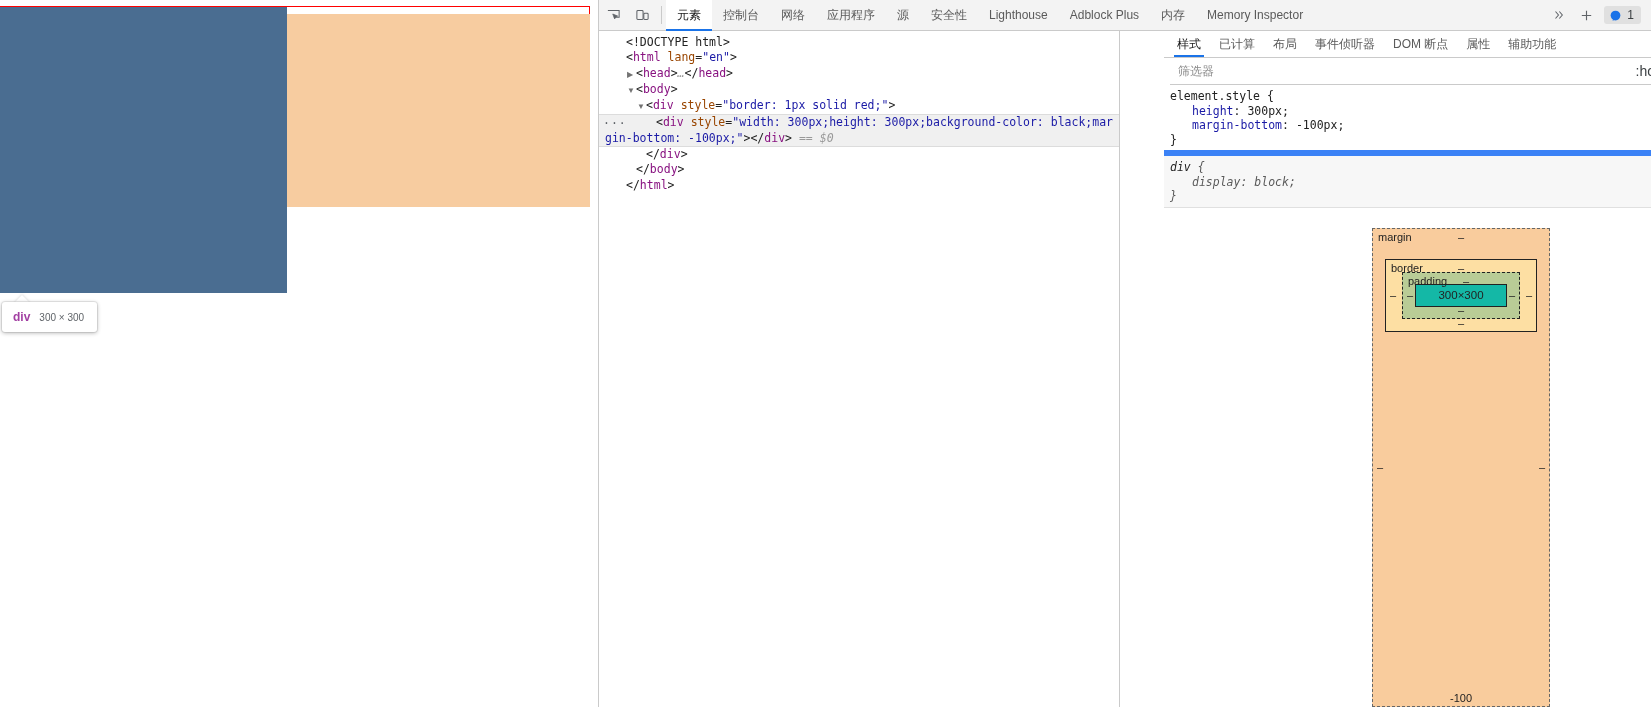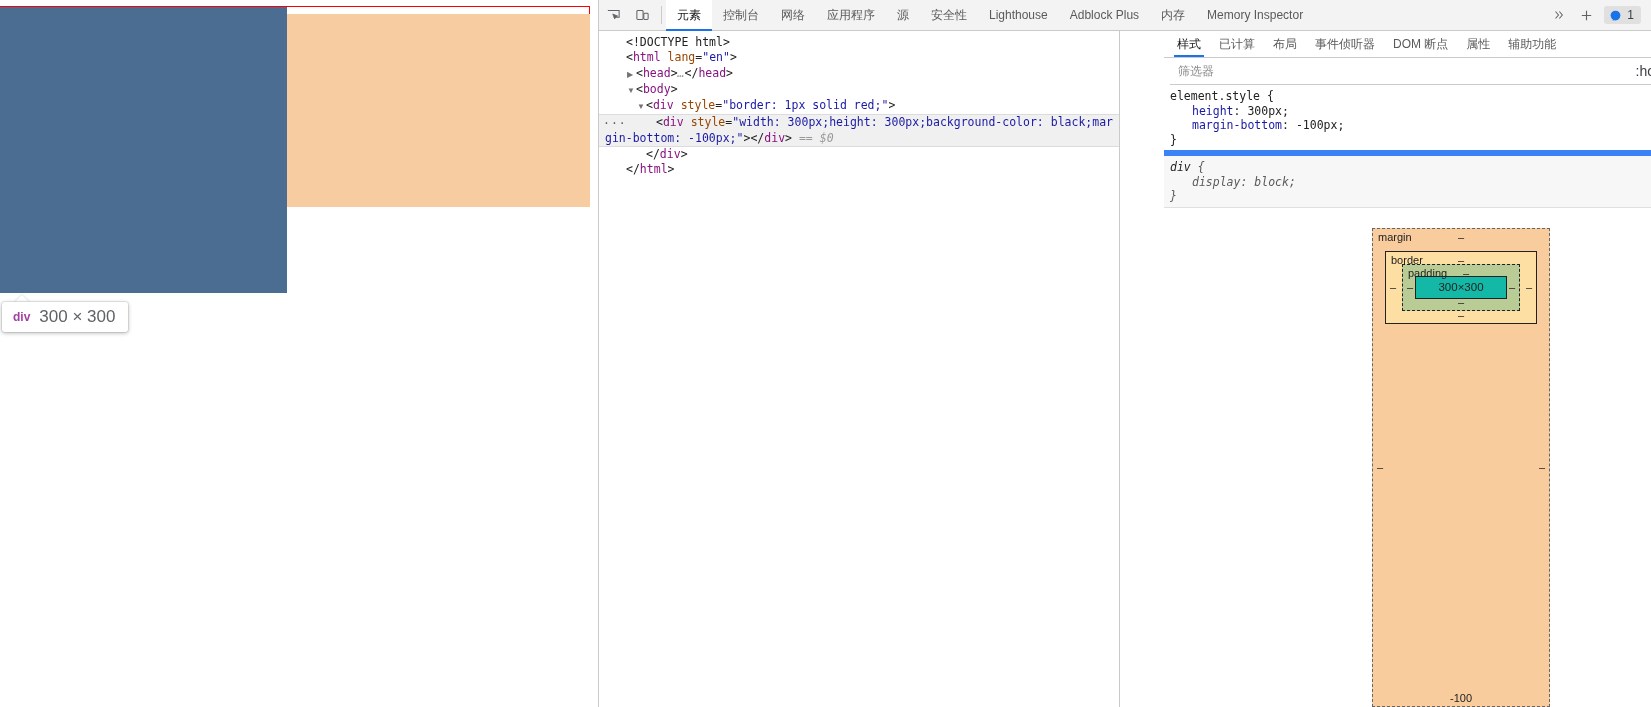--- a/index.html
+++ b/index.html
@@ -53,21 +53,21 @@
     background: #ffffff;
     border-radius: 3px;
     box-shadow: 0 1px 4px rgba(0,0,0,.30), 0 0 0 1px rgba(0,0,0,.07);
     white-space: nowrap;
     font-size: 12px;
   }
   #inspect-tooltip .tag {
     color: #a23fa2; font-weight: 700; font-size: 12px;
   }
   #inspect-tooltip .dims {
-    color: #5f6368; font-size: 17px;
+    color: #5f6368; font-size: 10px;
   }
   #tooltip-arrow {
     position: absolute;
     left: 14px; top: 295px;
     width: 0; height: 0;
     border-left: 8px solid transparent;
     border-right: 8px solid transparent;
     border-bottom: 8px solid #ffffff;
     filter: drop-shadow(0 -1px 1px rgba(0,0,0,.12));
   }
@@ -254,21 +254,21 @@
   #bm-margin {
     position: relative;
     width: 178px;
     background: #f9cc9d;
     border: 1px dashed #666;
     padding: 14px 0 14px 0;
     font-family: "Liberation Sans", sans-serif;
     font-size: 11px; color: #222;
   }
   #bm-border {
-    margin: 8px 12px;
+    margin: 16px 12px;
     background: #fddfa3;
     border: 1px solid #222;
     padding: 12px 0 12px 0;
     position: relative;
   }
   #bm-padding {
     margin: 0 16px;
     background: #b9cc96;
     border: 1px dashed #222;
     padding: 11px 0 11px 0;
@@ -400,20 +400,21 @@
     <div id="dt-body">
 
       <div id="dom-pane">
           <div class="dom-line"><span style="display:inline-block;width:12px"></span><span class="tri"></span><span class="k-doctype">&lt;!DOCTYPE html&gt;</span></div>
           <div class="dom-line"><span style="display:inline-block;width:12px"></span><span class="tri"></span><span class="k-punc">&lt;</span><span class="k-tag">html</span> <span class="k-attr">lang</span><span class="k-punc">=</span><span class="k-val">"en"</span><span class="k-punc">&gt;</span></div>
           <div class="dom-line"><span style="display:inline-block;width:22px"></span><span class="tri">▶</span><span class="k-punc">&lt;</span><span class="k-tag">head</span><span class="k-punc">&gt;</span><span class="k-comment">…</span><span class="k-punc">&lt;/</span><span class="k-tag">head</span><span class="k-punc">&gt;</span></div>
           <div class="dom-line"><span style="display:inline-block;width:22px"></span><span class="tri">▼</span><span class="k-punc">&lt;</span><span class="k-tag">body</span><span class="k-punc">&gt;</span></div>
           <div class="dom-line"><span style="display:inline-block;width:32px"></span><span class="tri">▼</span><span class="k-punc">&lt;</span><span class="k-tag">div</span> <span class="k-attr">style</span><span class="k-punc">=</span><span class="k-val">"border: 1px solid red;"</span><span class="k-punc">&gt;</span></div>
           <div class="dom-line sel-row" style="white-space: pre-wrap; word-break: break-all;"><span class="ellipsis-gutter">···</span><span style="display:inline-block;width:42px"></span><span class="tri"></span><span class="k-punc">&lt;</span><span class="k-tag">div</span> <span class="k-attr">style</span><span class="k-punc">=</span><span class="k-val">"width: 300px;height: 300px;background-color: black;margin-bottom: -100px;"</span><span class="k-punc">&gt;</span><span class="k-punc">&lt;/</span><span class="k-tag">div</span><span class="k-punc">&gt;</span> <span class="k-dollar">== $0</span></div>
           <div class="dom-line"><span style="display:inline-block;width:32px"></span><span class="tri"></span><span class="k-punc">&lt;/</span><span class="k-tag">div</span><span class="k-punc">&gt;</span></div>
+          <div class="dom-line"><span style="display:inline-block;width:22px"></span><span class="tri"></span><span class="k-punc">&lt;/</span><span class="k-tag">body</span><span class="k-punc">&gt;</span></div>
           <div class="dom-line"><span style="display:inline-block;width:12px"></span><span class="tri"></span><span class="k-punc">&lt;/</span><span class="k-tag">html</span><span class="k-punc">&gt;</span></div>
         </div>
 
       <div id="styles-pane">
 
         <div id="styles-tabbar">
             <div class="stab active">样式</div>
             <div class="stab">已计算</div>
             <div class="stab">布局</div>
             <div class="stab">事件侦听器</div>

